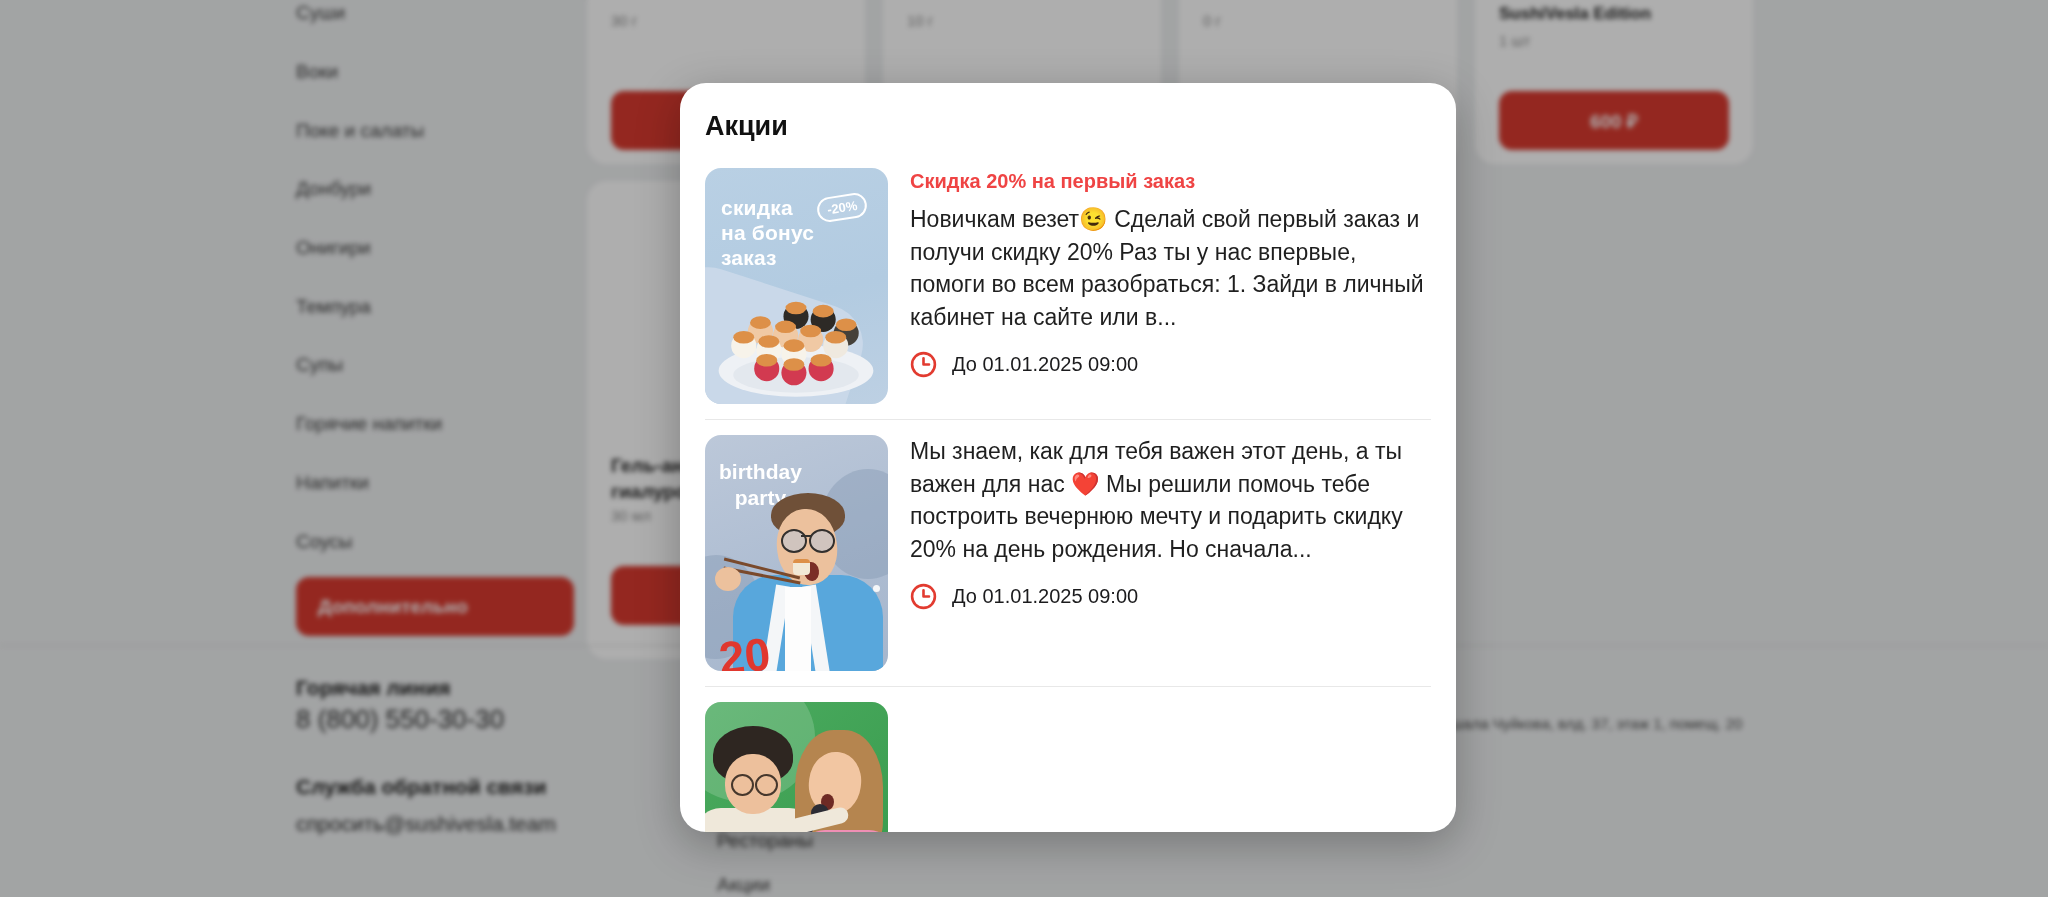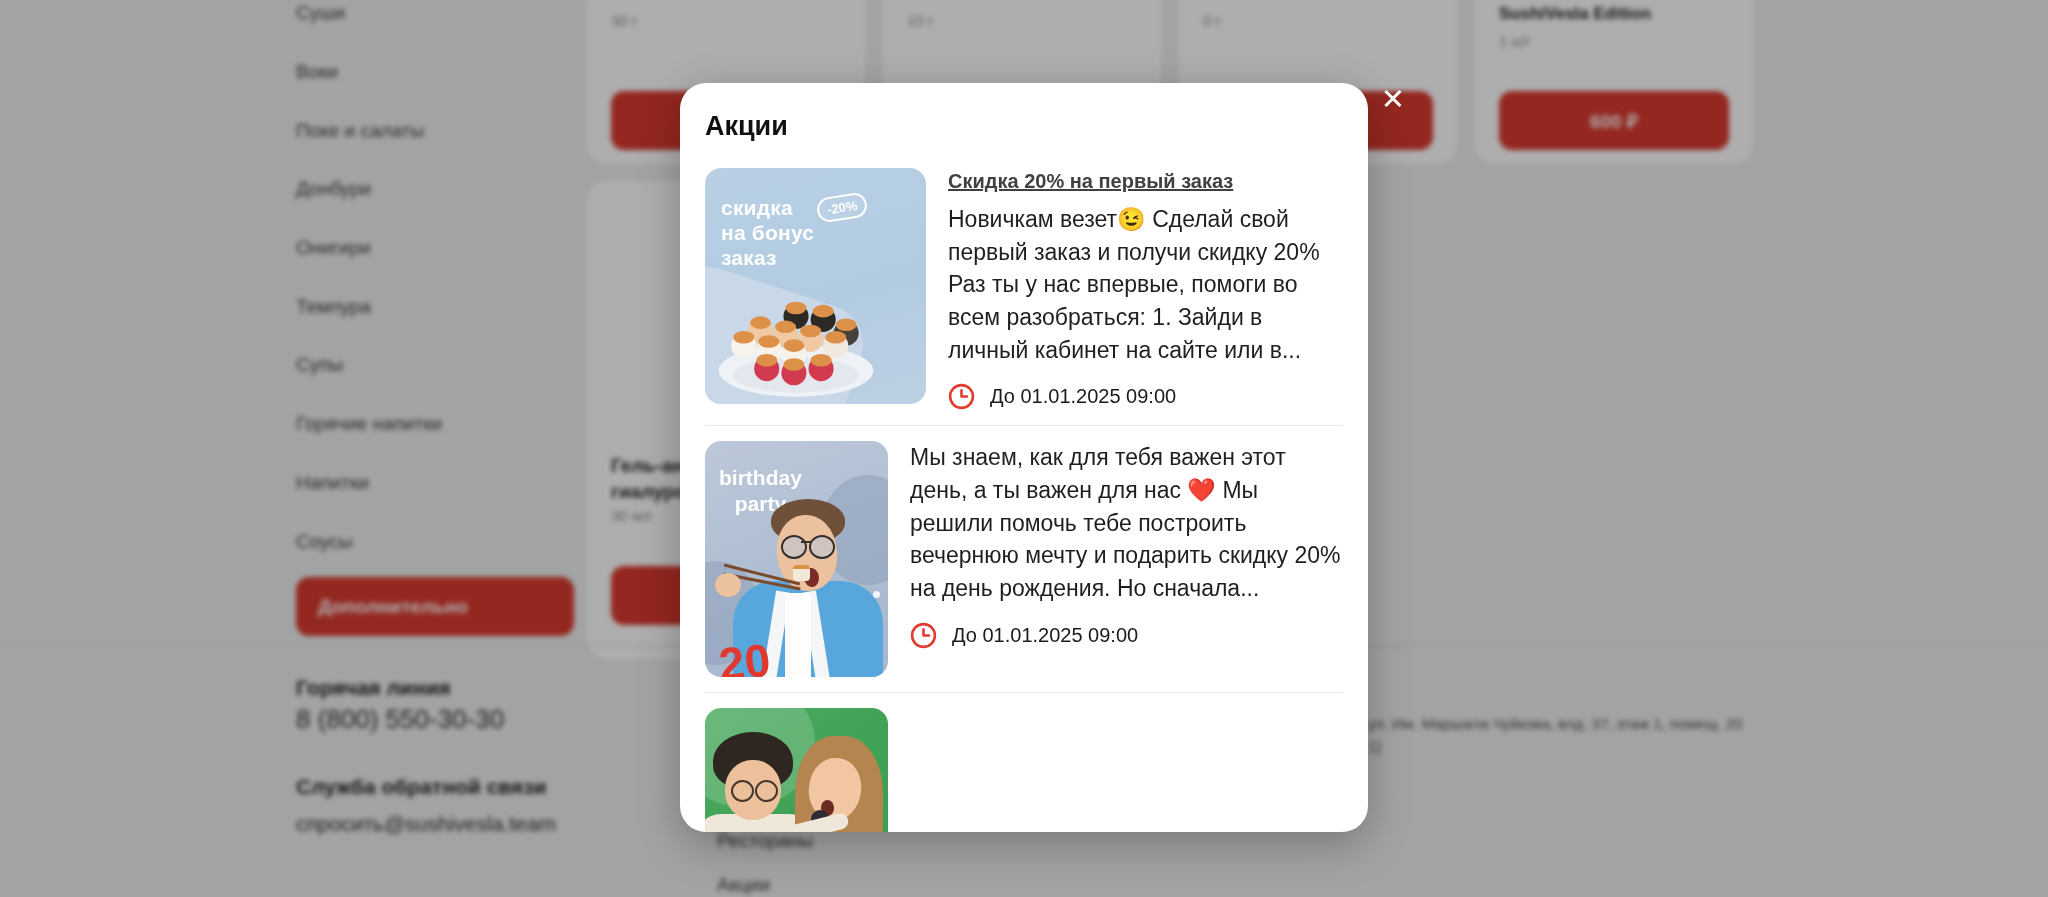--- a/index.html
+++ b/index.html
@@ -34,39 +34,39 @@
   .foot-label{position:absolute;left:296px;font-size:21px;font-weight:700;color:#1c1c1c;}
   .foot-val{position:absolute;left:296px;color:#2a2a2a;}
   .foot-phone{top:704px;font-size:26px;font-weight:500;}
   .foot-mail{top:812px;font-size:21px;}
   .foot-link{position:absolute;left:717px;font-size:19px;color:#3a3a3a;}
   .addr{position:absolute;left:1368px;top:712px;font-size:15px;color:#4b4b4b;line-height:1.55;}
   
   .overlay{position:absolute;inset:0;background:rgba(10,10,10,0.33);z-index:5;}
   
   .modal{
-    position:absolute;left:680px;top:83px;width:688px;height:749px;background:#fff;border-radius:26px;
+    position:absolute;left:680px;top:83px;width:776px;height:749px;background:#fff;border-radius:26px;
     z-index:10;box-sizing:border-box;padding:22px 25px 0 25px;overflow:hidden;
     box-shadow:0 12px 44px rgba(0,0,0,0.28);
   }
   .modal h2{margin:6px 0 26px 0;font-size:27px;font-weight:700;color:#111;}
   .close-btn{
     position:absolute;left:1378px;top:84px;width:30px;height:30px;z-index:11;background:transparent;border:none;
     color:#fff;font-size:29px;line-height:30px;text-align:center;padding:0;cursor:pointer;font-family:inherit;font-weight:400;
   }
   .promo{display:flex;gap:22px;align-items:flex-start;}
   .promo-sep{border:none;border-top:1px solid #e8e8e8;margin:15px 0;}
   .promo-img{width:183px;height:236px;border-radius:16px;flex-shrink:0;position:relative;overflow:hidden;}
   .promo-body{flex:1;min-width:0;}
-  .promo-body h3{margin:2px 0 10px 0;font-size:20px;font-weight:700;color:#404040;text-decoration:underline;}
+  .promo-body h3{margin:2px 0 10px 0;font-size:20px;font-weight:700;color:#ef4444;}
   .promo-body p{margin:0;font-size:23px;line-height:1.42;color:#1f1f1f;}
   .deadline{display:flex;align-items:center;gap:15px;margin-top:17px;font-size:20px;font-weight:500;color:#1b1b1d;}
   .clock{width:27px;height:27px;flex-shrink:0;}
   
-  .img-blue{background:linear-gradient(165deg,#b9d0e4 0%,#b2cbe1 55%,#bdd0e3 100%);padding-left:38px;}
+  .img-blue{background:linear-gradient(165deg,#b9d0e4 0%,#b2cbe1 55%,#bdd0e3 100%);}
   .img-blue .wedge{position:absolute;left:-50px;bottom:-30px;width:200px;height:150px;background:#c9d8e9;border-radius:40px;transform:rotate(18deg);}
   .img-blue .txt{position:absolute;left:16px;top:27px;color:#fff;font-weight:800;font-size:21px;line-height:1.2;letter-spacing:.2px;}
   .img-blue .badge{
     position:absolute;left:112px;top:27px;color:#fff;border:2px solid #fff;border-radius:999px;
     font-size:13px;font-weight:800;padding:3px 8px;transform:rotate(-9deg);background:rgba(255,255,255,0.08);
   }
   .img-blue svg{position:absolute;left:6px;bottom:4px;}
   
   .img-bday{background:linear-gradient(160deg,#bcc8d9 0%,#aebdd2 55%,#a6b6cc 100%);}
   .balloon{position:absolute;border-radius:50%;background:rgba(125,146,173,0.38);}

